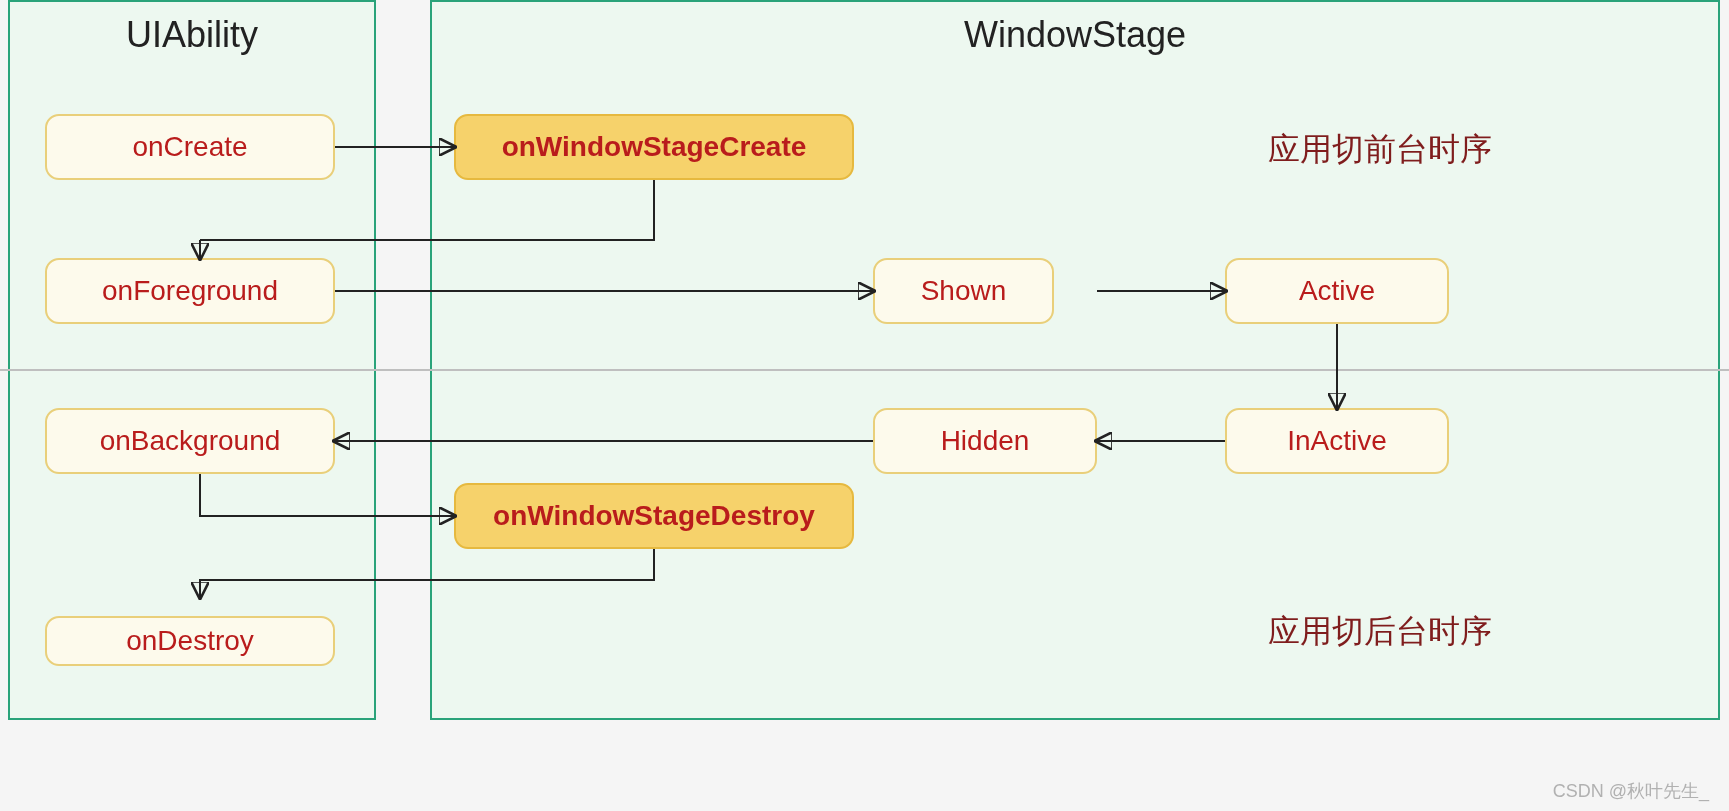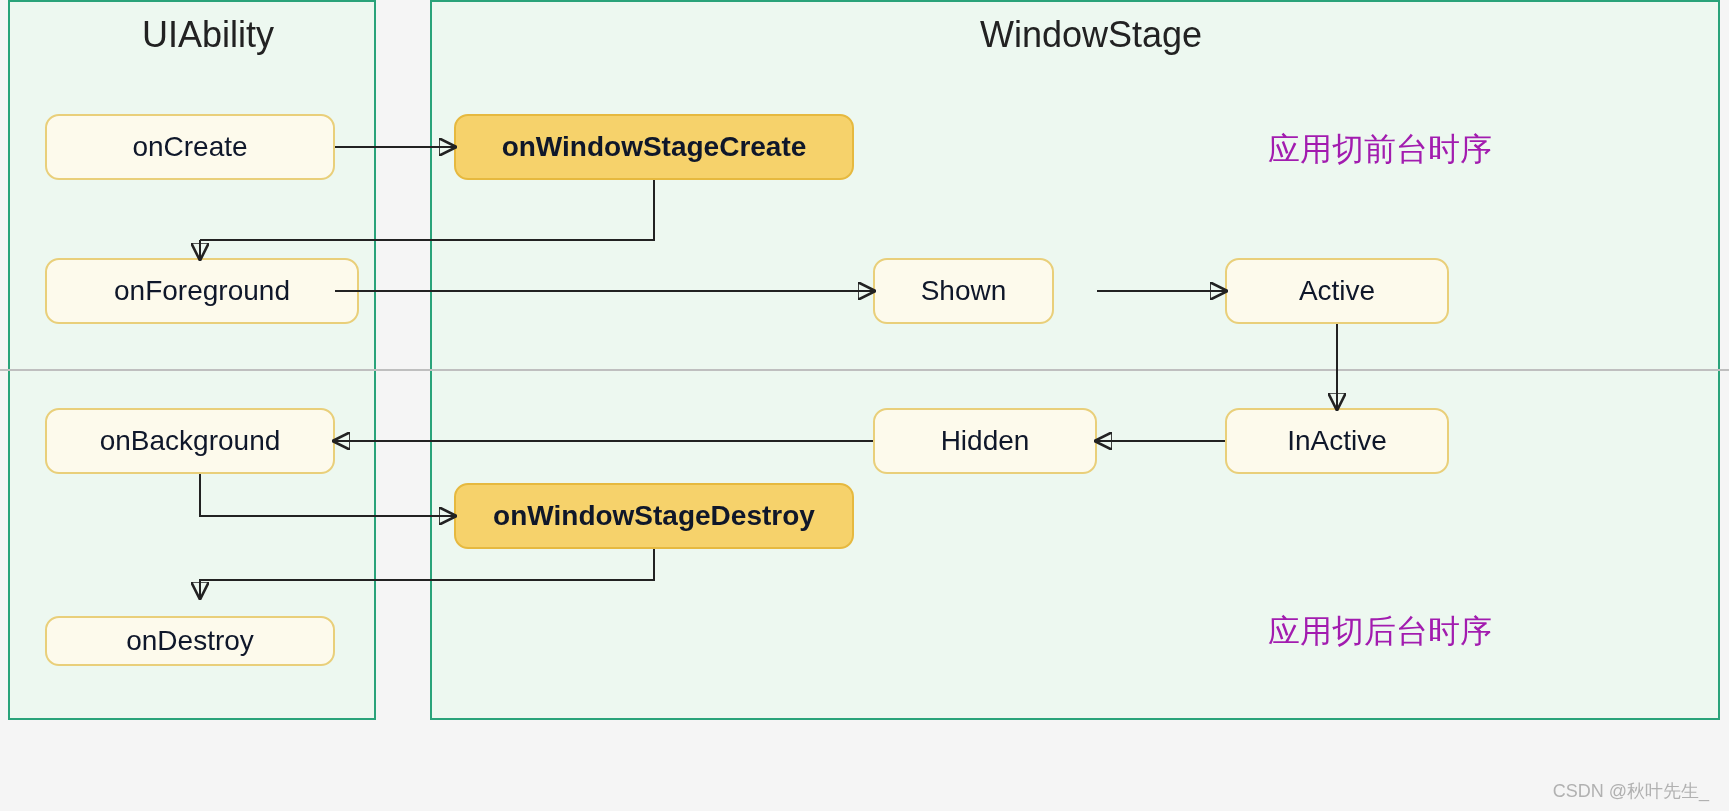--- a/index.html
+++ b/index.html
@@ -17,49 +17,49 @@
   }
   .panel {
     position: absolute;
     border: 2px solid #2aa37a;
     background: #edf8f0;
     box-sizing: border-box;
   }
   .panel-title {
     position: absolute;
     top: 12px;
-    left: 16px;
+    left: 0;
     width: 100%;
     text-align: center;
     font-size: 36px;
     color: #222;
   }
   .node {
     position: absolute;
     border: 2px solid #e9cf7a;
     border-radius: 14px;
     font-size: 28px;
-    color: #0f172a;
+    color: #b91c1c;
     display: flex;
     align-items: center;
     justify-content: center;
     box-sizing: border-box;
     background: #fdfaec;
     padding: 0 28px;
     white-space: nowrap;
   }
   .node.highlight {
     background: #f6d26b;
     border-color: #e6b93f;
     font-weight: 700;
   }
   .label {
     position: absolute;
     font-size: 32px;
-    color: #a21caf;
+    color: #7f1d1d;
   }
   .divider {
     position: absolute;
     height: 0;
     border-top: 2px solid #bfbfbf;
   }
   .watermark {
     position: absolute;
     right: 20px;
     bottom: 8px;
@@ -92,21 +92,21 @@
     <div class="panel-title">WindowStage</div>
   </div>
 
   <div class="divider" style="left:0px; top:369px; width:1729px;"></div>
 
   <div class="label" style="left:1268px; top:128px;">应用切前台时序</div>
   <div class="label" style="left:1268px; top:610px;">应用切后台时序</div>
 
   <div class="node" style="left:45px;  top:114px; width:290px; height:66px;">onCreate</div>
   <div class="node highlight" style="left:454px; top:114px; width:400px; height:66px;">onWindowStageCreate</div>
-  <div class="node" style="left:45px;  top:258px; width:314px; height:66px;">onForeground</div>
+  <div class="node" style="left:45px;  top:258px; width:290px; height:66px;">onForeground</div>
   <div class="node" style="left:873px; top:258px; width:181px; height:66px;">Shown</div>
   <div class="node" style="left:1225px; top:258px; width:224px; height:66px;">Active</div>
 
   <div class="node" style="left:45px;  top:408px; width:290px; height:66px;">onBackground</div>
   <div class="node" style="left:873px; top:408px; width:224px; height:66px;">Hidden</div>
   <div class="node" style="left:1225px; top:408px; width:224px; height:66px;">InActive</div>
   <div class="node highlight" style="left:454px; top:483px; width:400px; height:66px;text-align:center;">onWindowStageDestroy</div>
   <div class="node" style="left:45px;  top:616px; width:290px; height:50px;">onDestroy</div>
 
   <svg class="connections">

